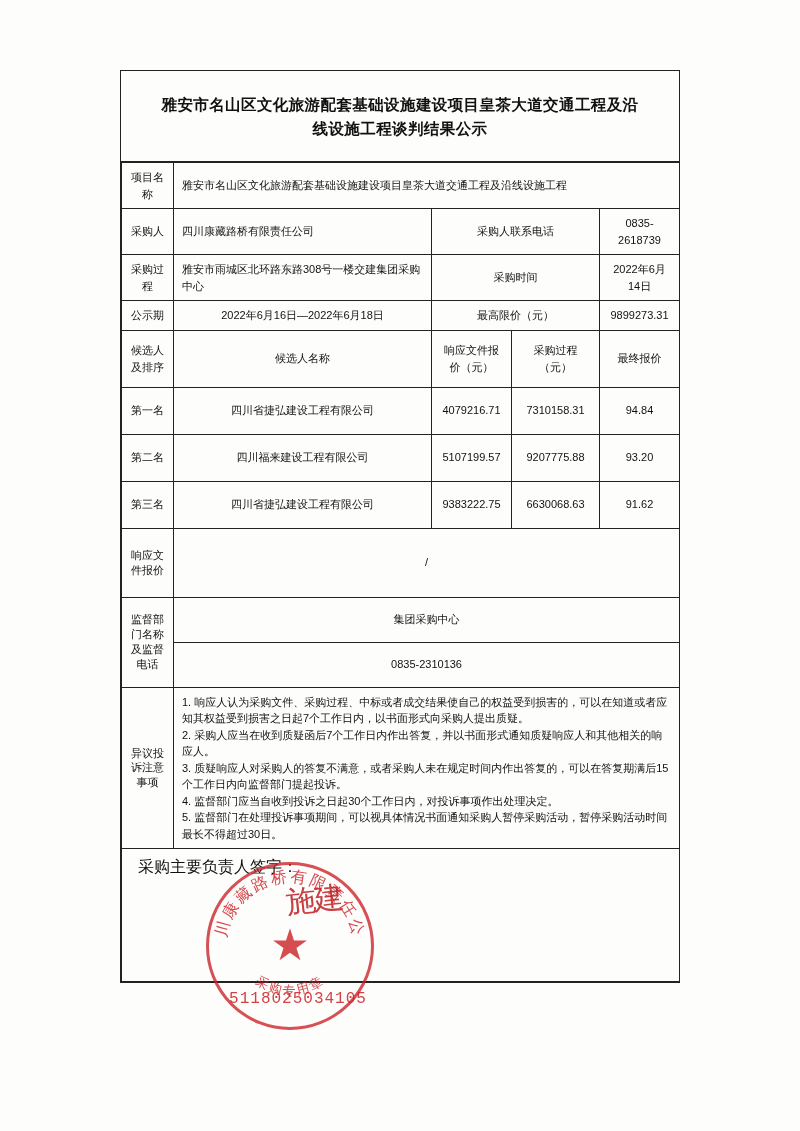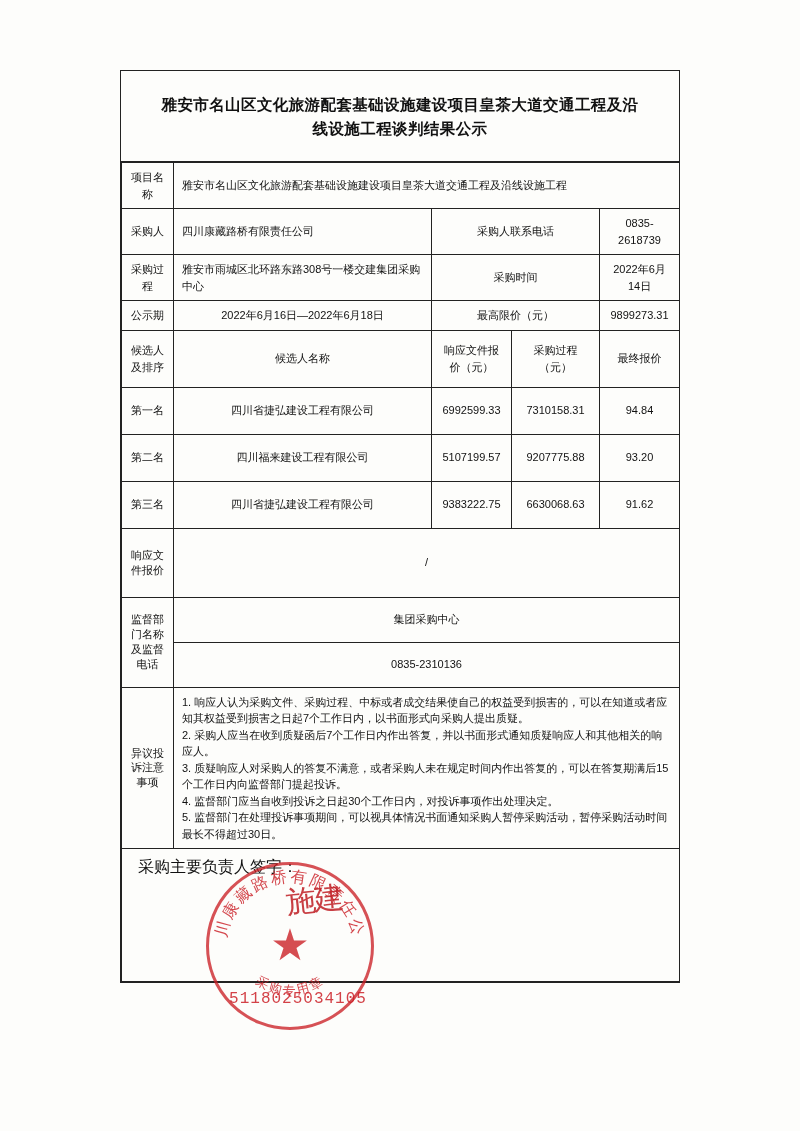--- a/index.html
+++ b/index.html
@@ -179,21 +179,21 @@
         <td class="lbl" style="height:44px">候选人及排序</td>
         <td colspan="2">候选人名称</td>
         <td>响应文件报价（元）</td>
         <td>采购过程（元）</td>
         <td>最终报价</td>
       </tr>
 
       <tr>
         <td class="lbl" style="height:34px">第一名</td>
         <td colspan="2" class="ctr">四川省捷弘建设工程有限公司</td>
-        <td class="ctr">6992599.33</td>
+        <td class="ctr">4079216.71</td>
         <td class="ctr">7310158.31</td>
         <td class="ctr">94.84</td>
       </tr>
 
       <tr>
         <td class="lbl" style="height:34px">第二名</td>
         <td colspan="2" class="ctr">四川福来建设工程有限公司</td>
         <td class="ctr">5107199.57</td>
         <td class="ctr">9207775.88</td>
         <td class="ctr">93.20</td>

